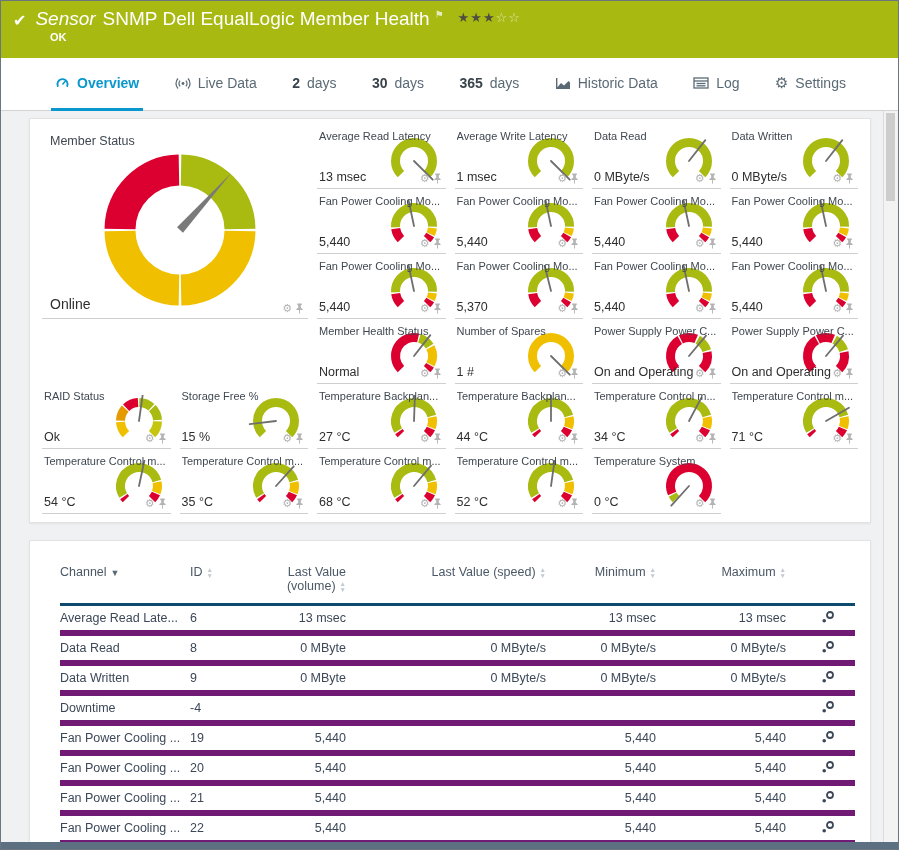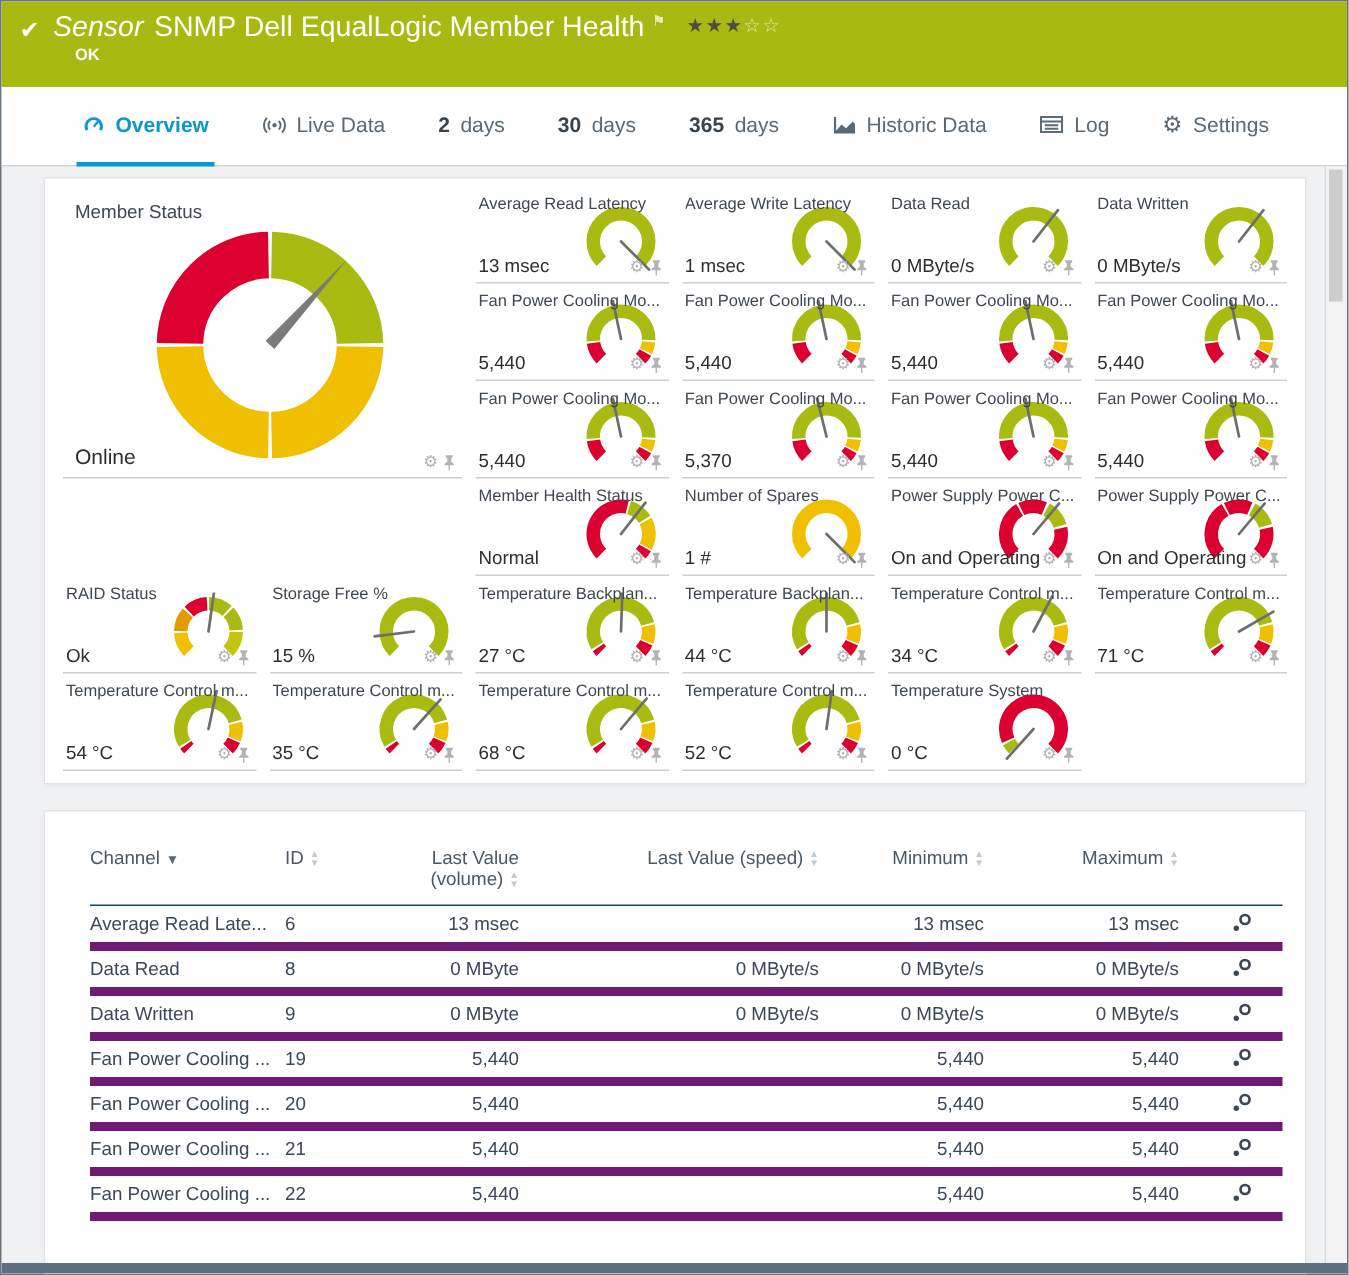--- a/index.html
+++ b/index.html
@@ -41,21 +41,21 @@
   .gicons{position:absolute;bottom:4px;right:4px;display:flex;align-items:center;gap:3px;z-index:3;color:#b3b3b3;}
   .gicons .gear{font-size:11px;line-height:1;cursor:pointer;}
   .gcell.member .glabel{font-size:12.5px;color:#3f4750;top:10px;left:8px;}
   .gcell.member .gvalue{font-size:14px;left:8px;bottom:6px;}
   .gcell.member .gsvg{position:absolute;right:10px;top:14px;}
   
   .table-panel{padding:18px 30px 10px 30px;min-height:300px;}
   table{border-collapse:collapse;width:100%;table-layout:fixed;font-size:12.5px;color:#3c4858;}
   th{font-weight:normal;color:#4a5866;text-align:left;padding:6px 12px 10px 0;vertical-align:top;font-size:12.5px;}
   th.r,td.r{text-align:right;padding-right:14px;}
-  thead tr{border-bottom:1px solid #0c4a6e;}
+  thead tr{border-bottom:3px solid #0c4a6e;}
   tbody tr{border-bottom:6px solid #701a75;height:27px;}
   td{padding:5px 12px 5px 0;white-space:nowrap;overflow:hidden;}
   td.icon-cell{text-align:center;padding:3px 0;}
   .sort{display:inline-block;vertical-align:middle;margin-left:4px;line-height:0;}
   .sort .t{display:block;font-size:6.5px;color:#c2c9cf;line-height:6px;}
   .sort-desc{color:#5a6a75;font-size:9px;margin-left:4px;}
   
   .vscrollbar{position:absolute;top:110px;right:1px;bottom:7px;width:13px;background:#f3f3f3;border-left:1px solid #dcdcdc;}
   .vscrollbar .thumb{position:absolute;top:2px;left:2px;width:9px;height:88px;background:#cdcdcd;}
   .bottom-edge{position:absolute;left:0;right:0;bottom:0;height:7px;background:#5c7082;}
@@ -676,20 +676,32 @@
             <td class="r">0 MByte</td>
             <td class="r">0 MByte/s</td>
             <td class="r">0 MByte/s</td>
             <td class="r">0 MByte/s</td>
             <td class="icon-cell"><svg width="14" height="14" viewBox="0 0 14 14">
                 <circle cx="9" cy="5" r="3" fill="none" stroke="#3c4858" stroke-width="1.8"></circle>
                 <circle cx="3.2" cy="10.8" r="1.8" fill="#3c4858"></circle>
               </svg></td>
           </tr>
           <tr>
+            <td>Downtime</td>
+            <td>-4</td>
+            <td class="r"></td>
+            <td class="r"></td>
+            <td class="r"></td>
+            <td class="r"></td>
+            <td class="icon-cell"><svg width="14" height="14" viewBox="0 0 14 14">
+                <circle cx="9" cy="5" r="3" fill="none" stroke="#3c4858" stroke-width="1.8"></circle>
+                <circle cx="3.2" cy="10.8" r="1.8" fill="#3c4858"></circle>
+              </svg></td>
+          </tr>
+          <tr>
             <td>Fan Power Cooling ...</td>
             <td>19</td>
             <td class="r">5,440</td>
             <td class="r"></td>
             <td class="r">5,440</td>
             <td class="r">5,440</td>
             <td class="icon-cell"><svg width="14" height="14" viewBox="0 0 14 14">
                 <circle cx="9" cy="5" r="3" fill="none" stroke="#3c4858" stroke-width="1.8"></circle>
                 <circle cx="3.2" cy="10.8" r="1.8" fill="#3c4858"></circle>
               </svg></td>

